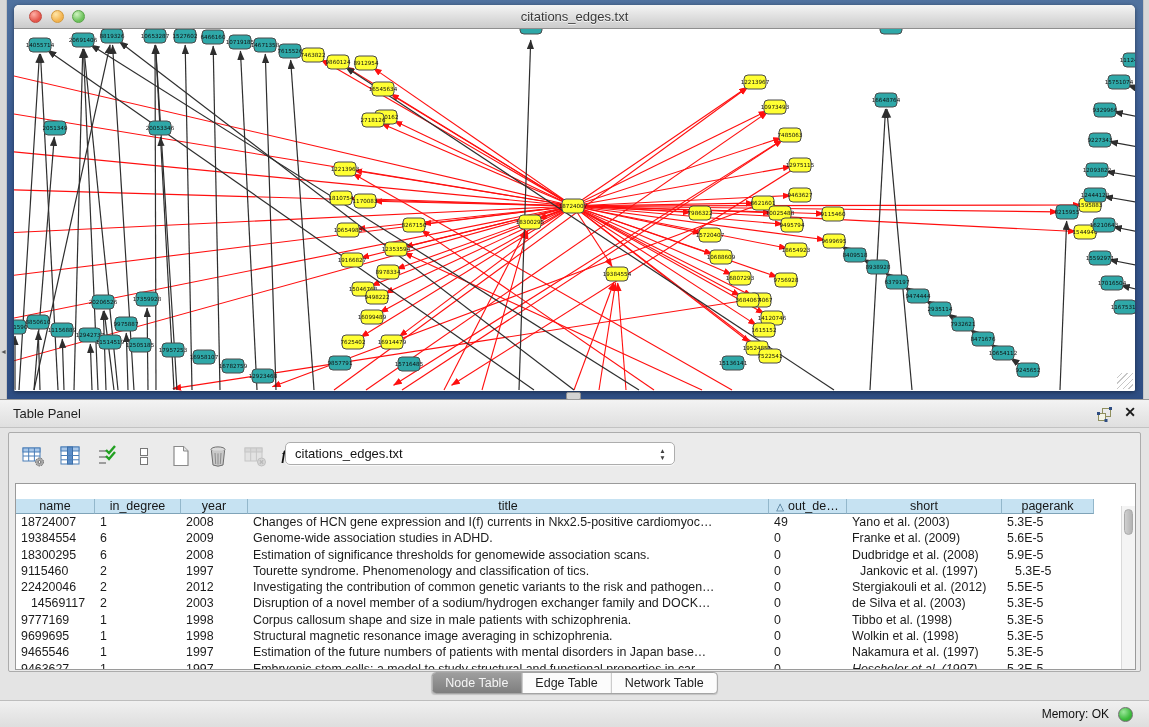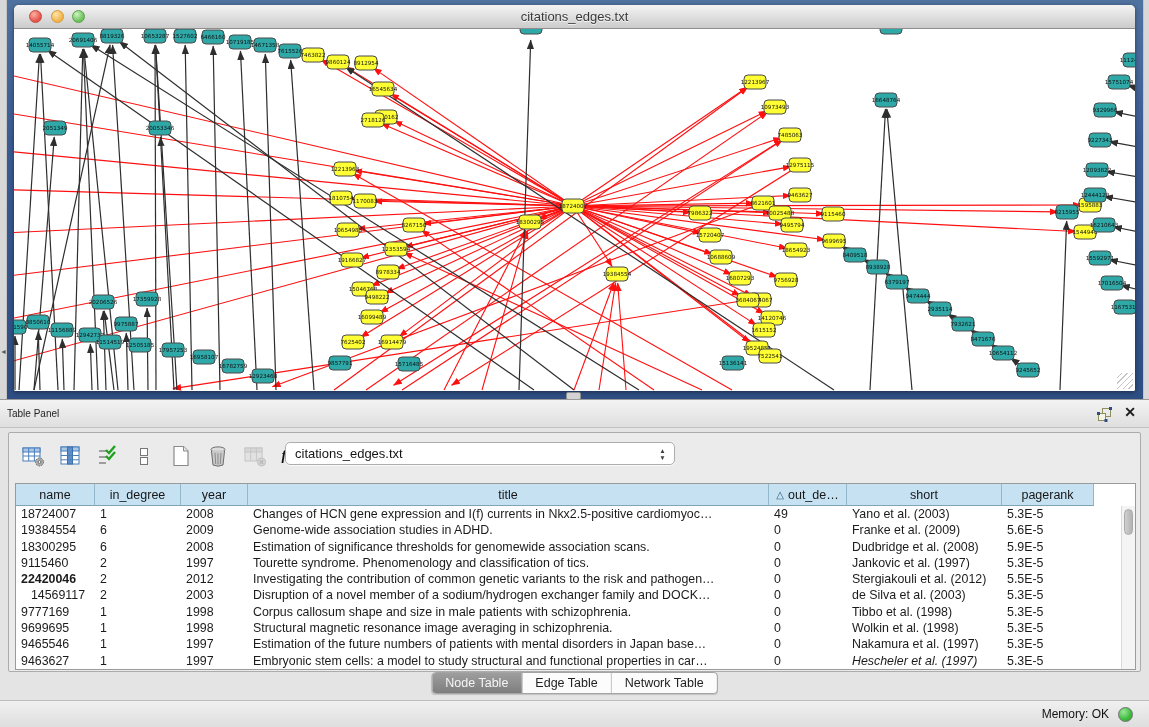--- a/index.html
+++ b/index.html
@@ -28,42 +28,42 @@
             border-radius:0 0 2px 2px; }
   .canvas svg { display:block; }
   .grip { position:absolute; right:2px; bottom:2px; width:16px; height:16px;
           background:repeating-linear-gradient(135deg,transparent 0 3px,#B9B9B9 3px 4px); opacity:.8; }
   .splitter-handle { position:absolute; left:566px; top:392px; width:15px; height:8px; background:#D3D3D3;
                      border:1px solid #8F8F8F; border-radius:2px; cursor:row-resize; }
 
   
   .panel-header { position:absolute; left:0; top:399px; width:1149px; height:29px;
                   background:linear-gradient(#F3F3F3,#DFDFDF); border-top:1px solid #9A9A9A; border-bottom:1px solid #C2C2C2; }
-  .panel-header .ph-title { position:absolute; left:7px; top:0; height:28px; line-height:28px; font-size:10px; color:#1F1F1F; }
+  .panel-header .ph-title { position:absolute; left:13px; top:0; height:28px; line-height:28px; font-size:13px; color:#1F1F1F; }
   .ph-float { position:absolute; right:36px; top:6px; width:17px; height:17px; cursor:pointer; }
   .ph-close { position:absolute; right:13px; top:4px; font-size:14px; font-weight:bold; color:#1A1A1A; cursor:pointer; }
 
   .panel-body { position:absolute; left:0; top:428px; width:1149px; height:272px; background:#E4E4E4; }
   .content-box { position:absolute; left:8px; top:4px; width:1133px; height:240px; background:#EBEBEB;
                  border:1px solid #ACACAC; border-radius:2px; }
 
   .toolbar { position:absolute; left:10px; top:5px; height:36px; display:flex; align-items:center; gap:9px; }
   .tbtn { width:28px; height:28px; border:none; background:transparent; display:flex; align-items:center; justify-content:center; cursor:pointer; }
   .tbtn.disabled { opacity:.45; cursor:default; }
   .fx-btn { font-family:"Liberation Serif",serif; font-style:italic; font-weight:bold; font-size:14px; color:#111; }
   .combo { position:absolute; left:276px; top:9px; width:390px; height:23px; background:#FFF;
            border:1px solid #ADADAD; border-radius:5px; box-shadow:0 1px 0 rgba(255,255,255,.7); cursor:pointer; }
   .combo .val { position:absolute; left:9px; top:0; height:21px; line-height:21px; font-size:13px; color:#141414; }
   .combo .steppers { position:absolute; right:7px; top:3px; width:9px; height:16px; display:flex; flex-direction:column;
                      align-items:center; justify-content:center; gap:1px; }
   .combo .steppers span { font-size:6.5px; line-height:6px; color:#3F3F3F; }
 
   .tablebox { position:absolute; left:6px; top:50px; width:1121px; height:187px; background:#FFF;
               border:1px solid #9A9A9A; overflow:hidden; }
-  .thead { display:flex; height:22px; }
+  .thead { display:flex; height:30px;align-items:flex-end; }
   .th { background:#C6E2F2; border-right:1px solid #93B7CB; border-bottom:1px solid #7FA3B8;
         font-size:12.5px; color:#161616; display:flex; align-items:center; justify-content:center; cursor:pointer;
         white-space:nowrap; overflow:hidden; flex:none; }
   .th .sortglyph { font-size:10px; color:#2F5D7E; margin-right:4px; }
   .th.filler { background:#FFF; border-right:none; border-bottom:none; cursor:default; }
   .trow { display:flex; height:16.3px; }
   .td { font-size:12.4px; color:#1B1B1B; line-height:16.3px; padding-left:5px; white-space:nowrap;
         overflow:hidden; flex:none; }
   .vscroll { position:absolute; right:0; top:22px; bottom:0; width:14px; background:#F4F4F4; border-left:1px solid #DADADA; }
   .vthumb { position:absolute; left:2px; top:3px; width:9px; height:26px; border-radius:5px;
@@ -765,25 +765,25 @@
               <div class="td" style="width: 78px;">0</div>
               <div class="td" style="width: 155px;">Dudbridge et al. (2008)</div>
               <div class="td" style="width: 92px;">5.9E-5</div>
             </div>
             <div class="trow">
               <div class="td" style="width: 79px;">9115460</div>
               <div class="td" style="width: 86px;">2</div>
               <div class="td" style="width: 67px;">1997</div>
               <div class="td" style="width: 521px;">Tourette syndrome. Phenomenology and classification of tics.</div>
               <div class="td" style="width: 78px;">0</div>
-              <div class="td" style="width: 155px;">Jankovic et al. (1997)</div>
+              <div class="td" style="width: 155px; margin-left: 8px;">Jankovic et al. (1997)</div>
               <div class="td" style="width: 92px;">5.3E-5</div>
             </div>
             <div class="trow">
-              <div class="td" style="width: 79px; font-weight: bold;">22420046</div>
+              <div class="td" style="width: 79px;">22420046</div>
               <div class="td" style="width: 86px;">2</div>
               <div class="td" style="width: 67px;">2012</div>
               <div class="td" style="width: 521px;">Investigating the contribution of common genetic variants to the risk and pathogen…</div>
               <div class="td" style="width: 78px;">0</div>
               <div class="td" style="width: 155px;">Stergiakouli et al. (2012)</div>
               <div class="td" style="width: 92px;">5.5E-5</div>
             </div>
             <div class="trow">
               <div class="td" style="width: 79px; text-align: center;">14569117</div>
               <div class="td" style="width: 86px;">2</div>

